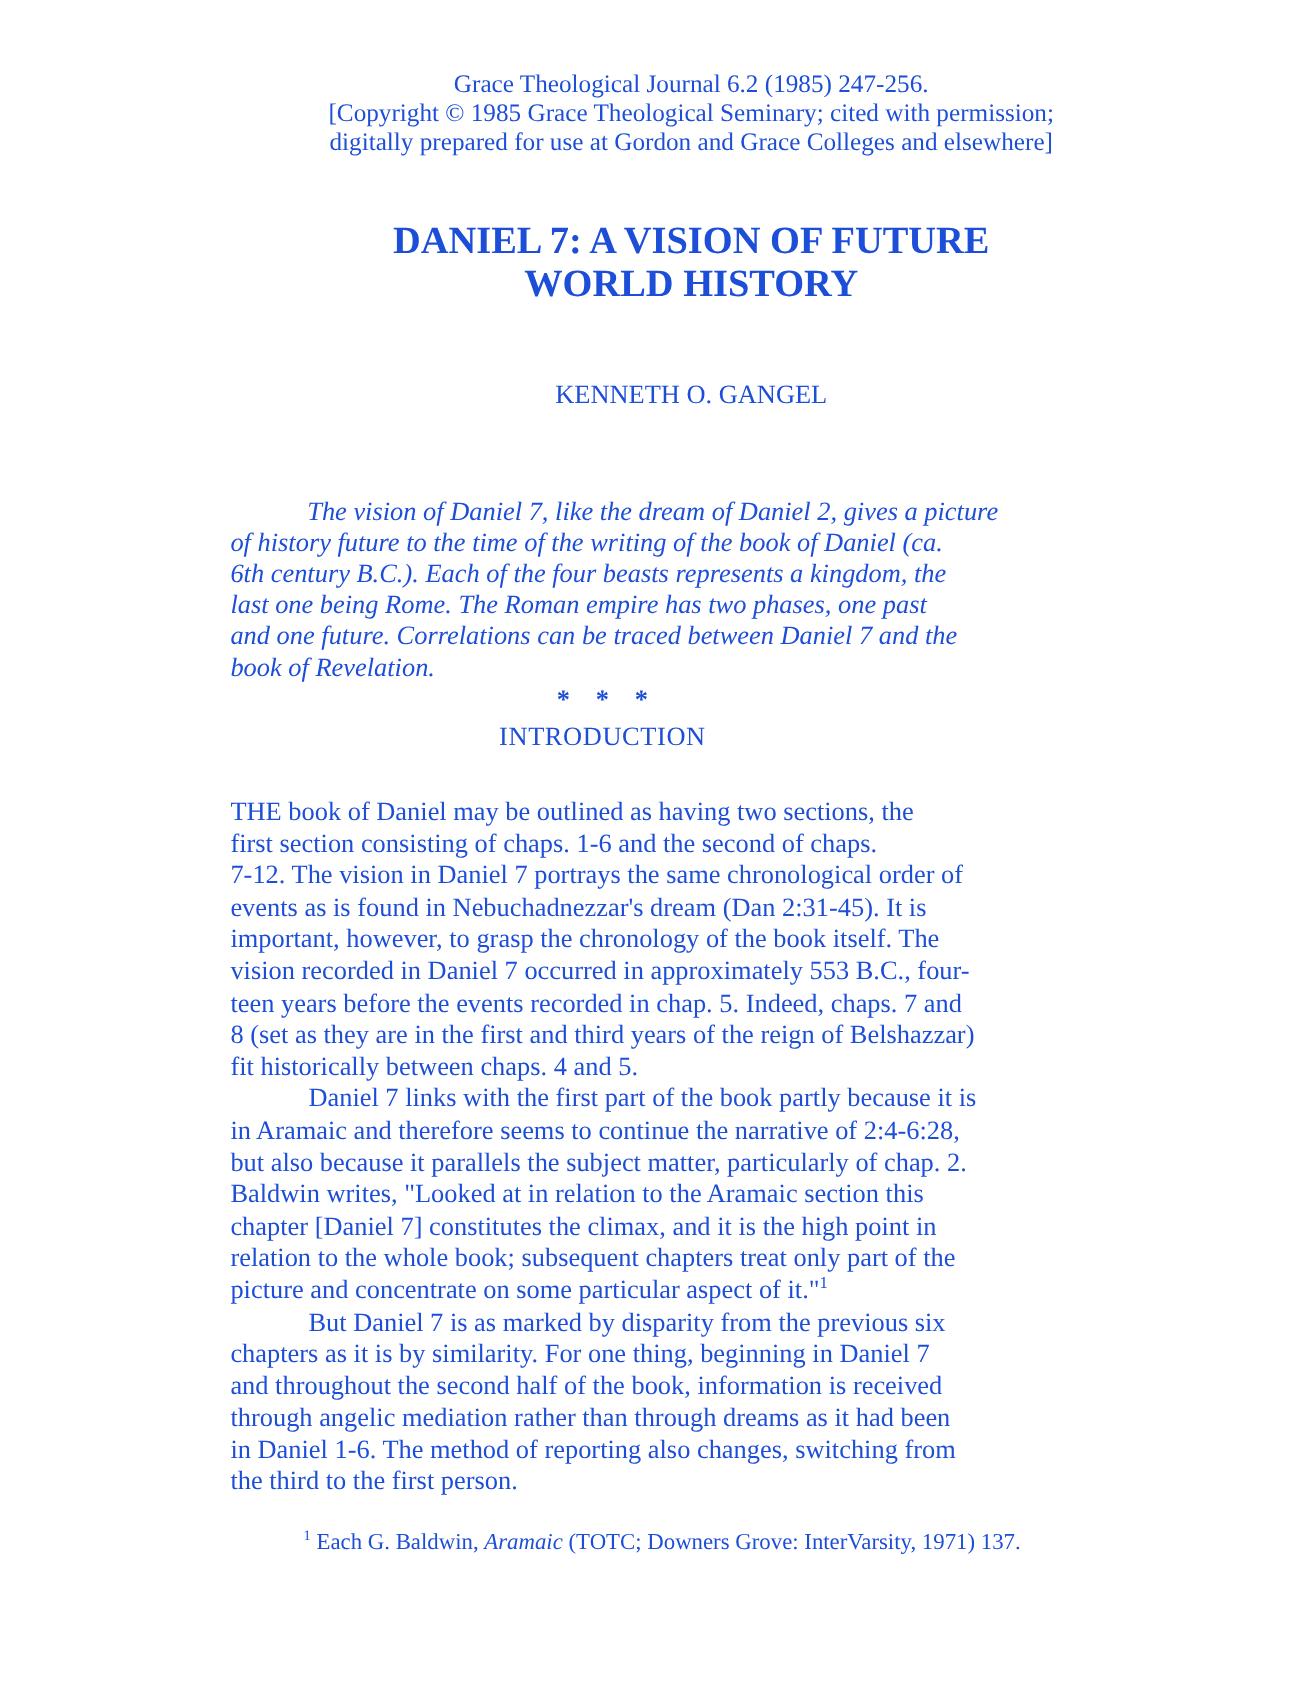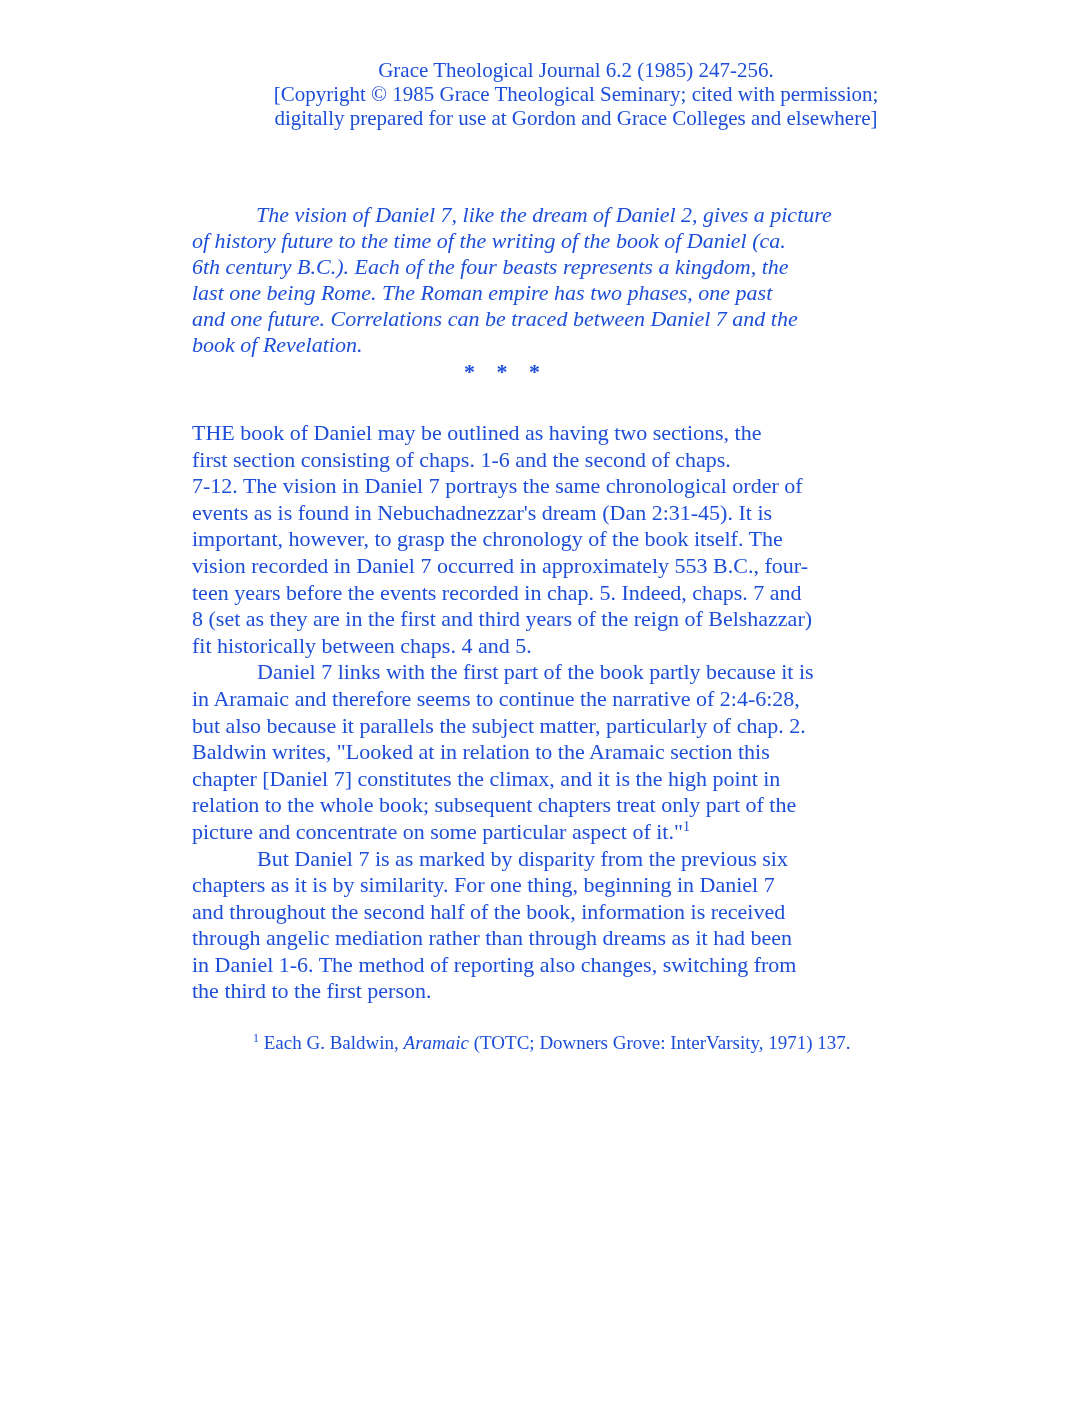--- a/index.html
+++ b/index.html
@@ -99,31 +99,35 @@
 </head>
 <body>
 
 <div class="sheet">
   <div class="content">
 
     <div class="journal-header"><span>Grace Theological Journal 6.2 (1985) 247-256.</span>
 <span>[Copyright © 1985 Grace Theological Seminary; cited with permission;</span>
 <span>digitally prepared for use at Gordon and Grace Colleges and elsewhere]</span></div>
 
+    <h1 class="article-title">DANIEL 7: A VISION OF FUTURE
+WORLD HISTORY</h1>
 
+    <div class="author">KENNETH O. GANGEL</div>
 
     <div class="abstract">The vision of Daniel 7, like the dream of Daniel 2, gives a picture
 of history future to the time of the writing of the book of Daniel (ca.
 6th century B.C.). Each of the four beasts represents a kingdom, the
 last one being Rome. The Roman empire has two phases, one past
 and one future. Correlations can be traced between Daniel 7 and the
 book of Revelation.</div>
 
     <div class="divider">* * *</div>
 
+    <div class="section-heading">INTRODUCTION</div>
 
     <div class="body-text">
       <p><span>THE book of Daniel may be outlined as having two sections, the
 first section consisting of chaps. 1-6 and the second of chaps.
 7-12. The vision in Daniel 7 portrays the same chronological order of
 events as is found in Nebuchadnezzar's dream (Dan 2:31-45). It is
 important, however, to grasp the chronology of the book itself. The
 vision recorded in Daniel 7 occurred in approximately 553 B.C., four-
 teen years before the events recorded in chap. 5. Indeed, chaps. 7 and
 8 (set as they are in the first and third years of the reign of Belshazzar)

